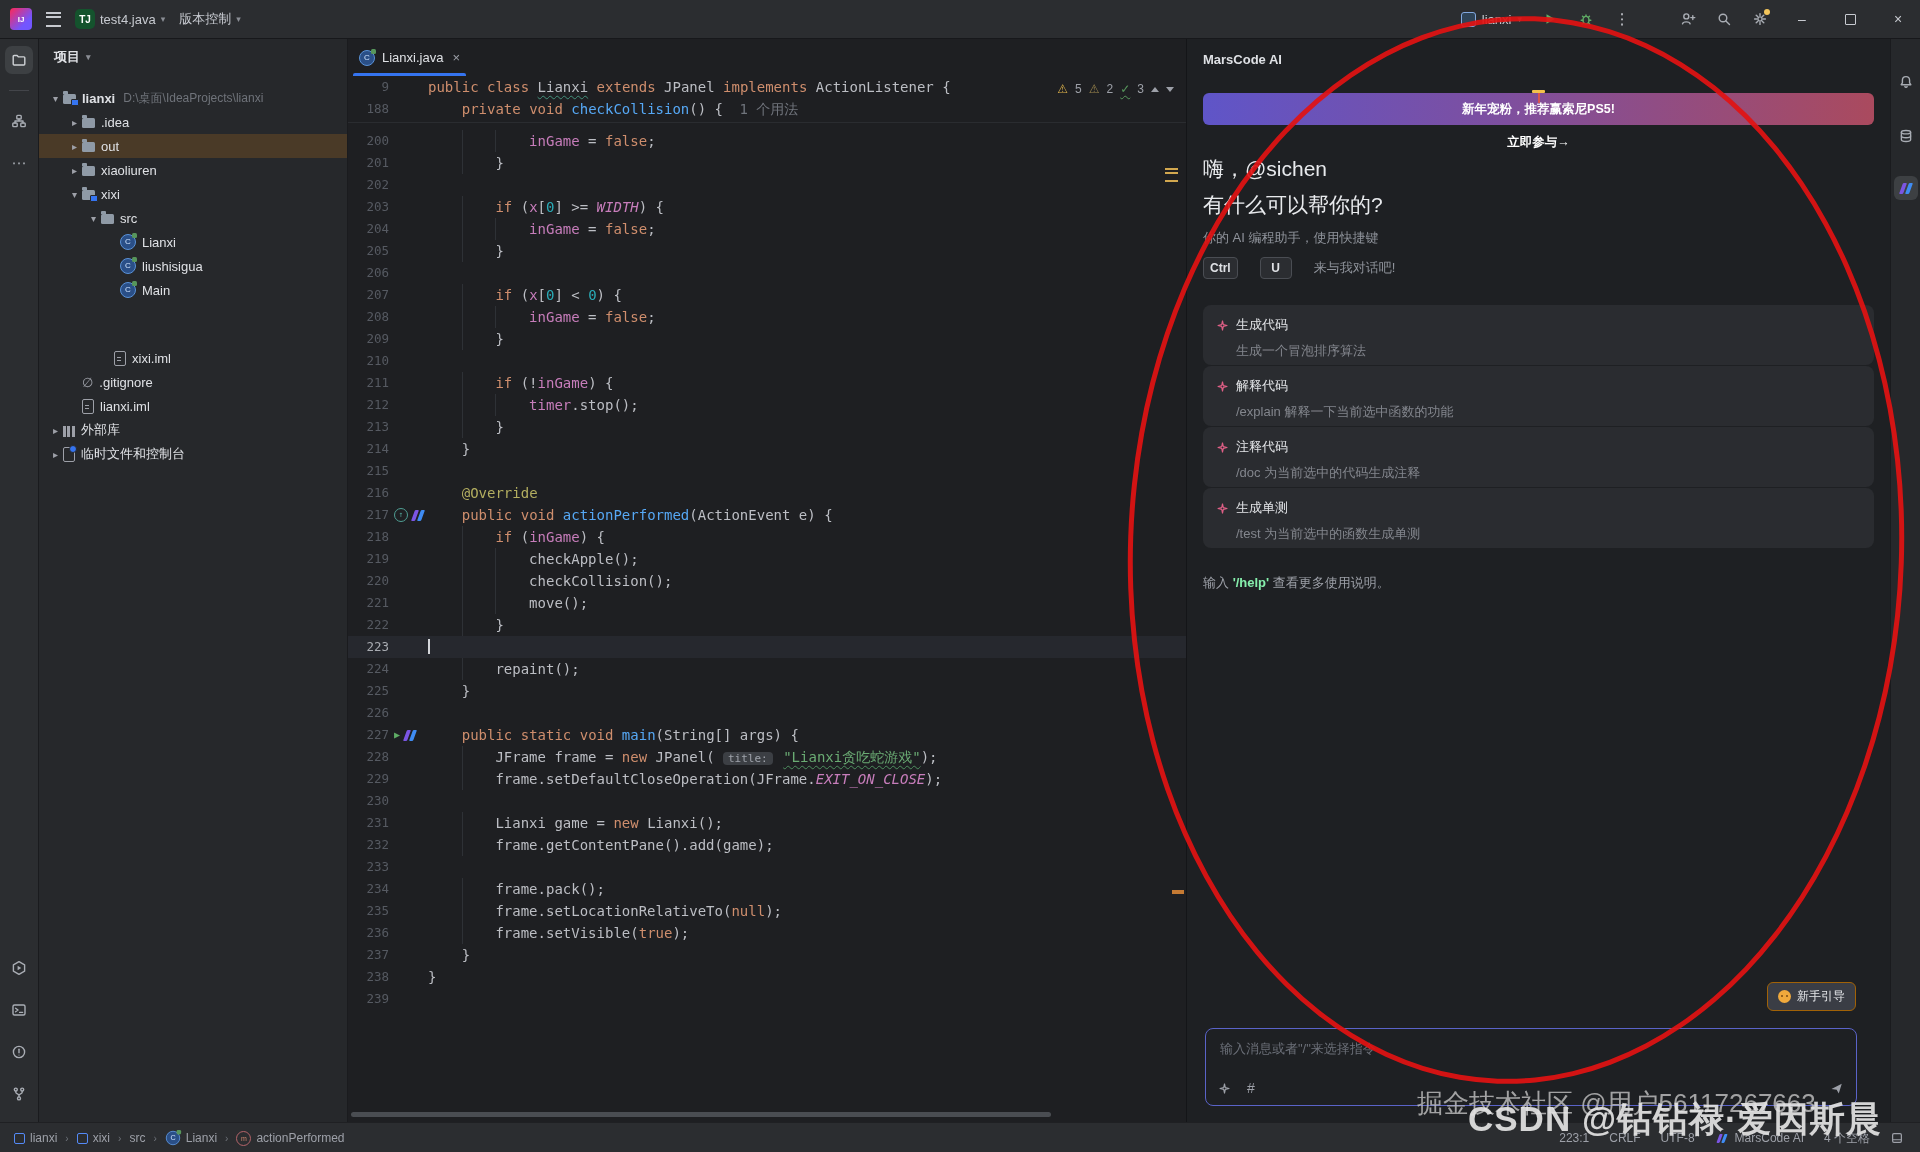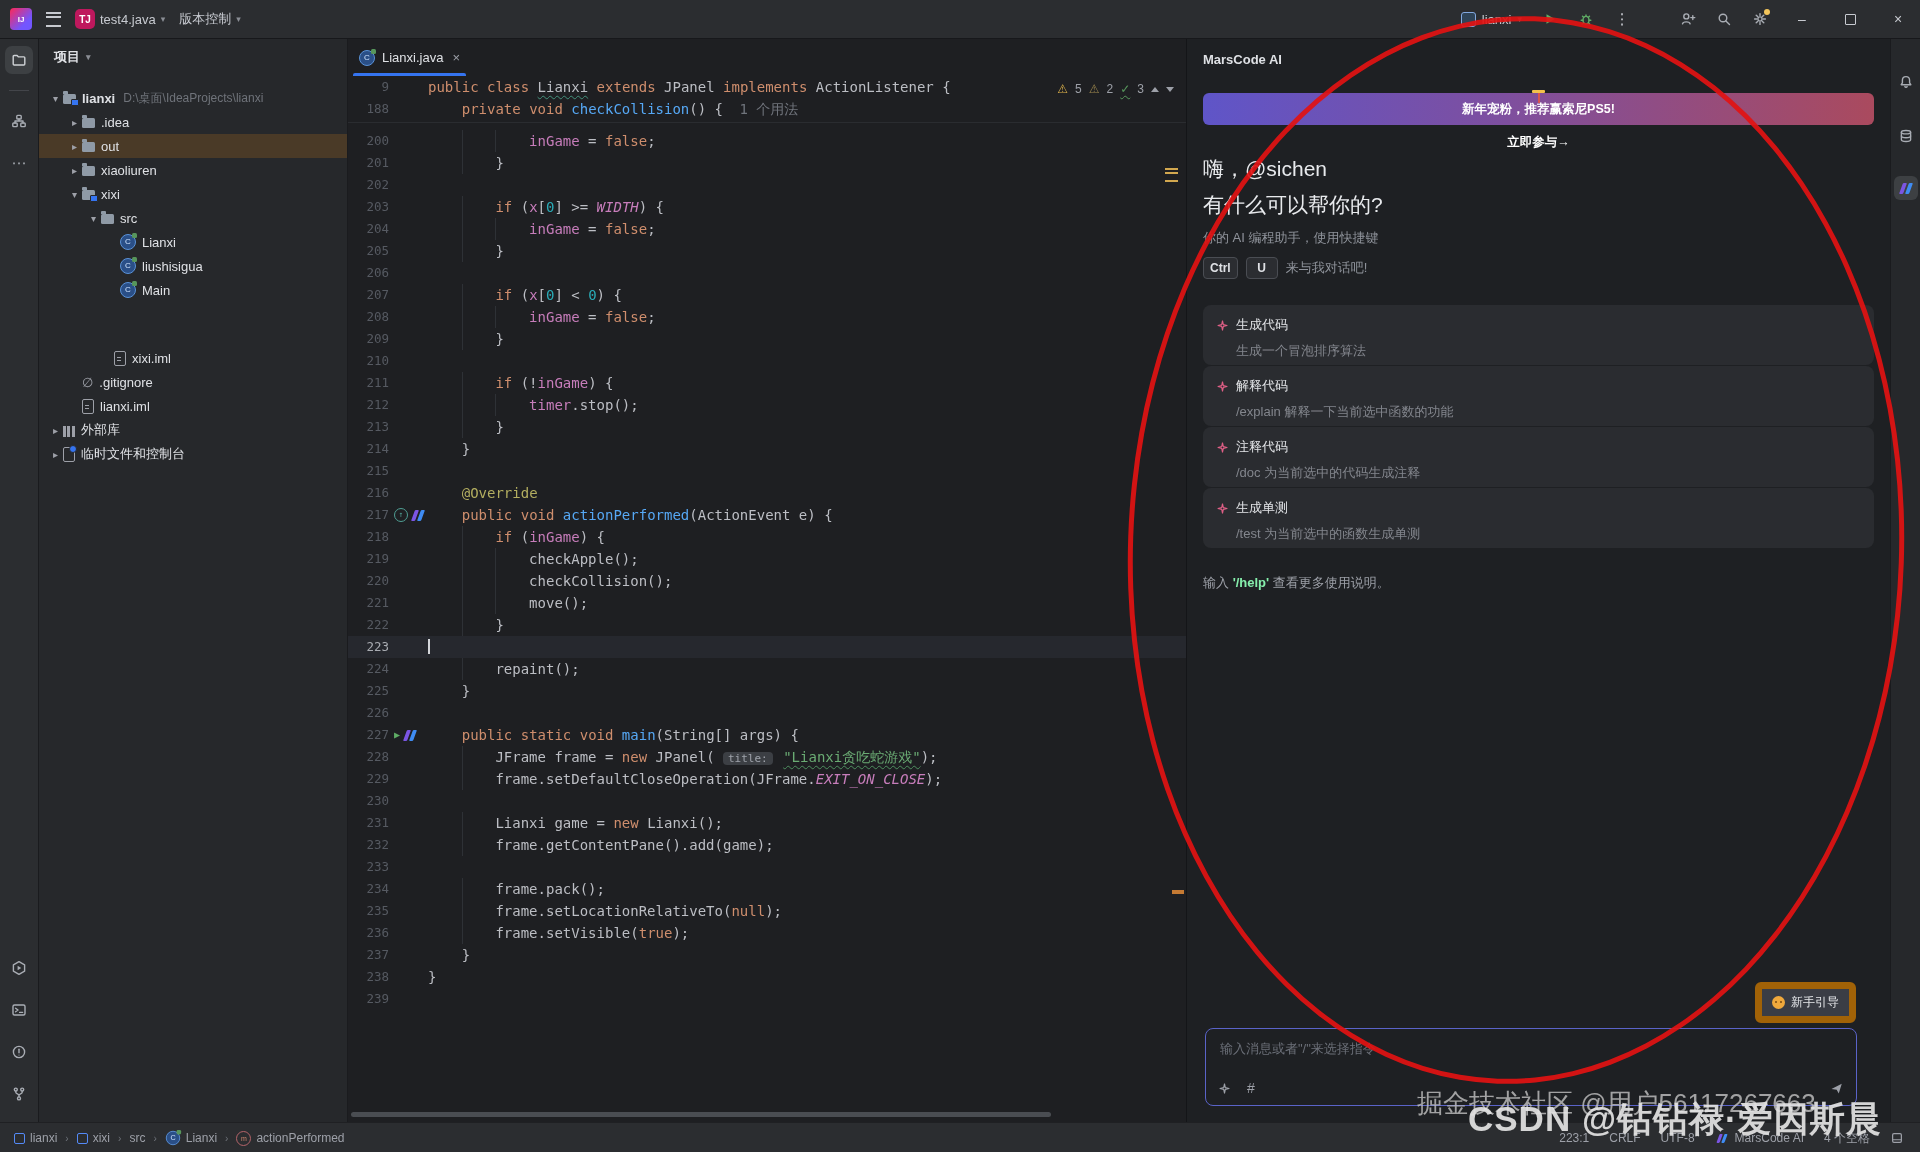--- a/index.html
+++ b/index.html
@@ -9,21 +9,21 @@
   .svgi{display:inline-flex;align-items:center;justify-content:center;line-height:0;}
 
   
   .titlebar{position:absolute;left:0;top:0;width:1920px;height:38px;background:#2b2d30;
             border-bottom:1px solid #17181b;display:flex;align-items:center;justify-content:space-between;z-index:10;}
   .tb-left{display:flex;align-items:center;gap:14px;padding-left:10px;}
   .applogo{width:22px;height:22px;border-radius:4px;background:linear-gradient(135deg,#fe2857,#7256ff 70%);
            color:#fff;font-size:8px;font-weight:bold;display:flex;align-items:center;justify-content:center;}
   .hbg{display:inline-block;width:15px;height:11px;border-top:2px solid #c7cad0;border-bottom:2px solid #c7cad0;position:relative;}
   .hbg::after{content:"";position:absolute;left:0;top:2.5px;width:15px;height:2px;background:#c7cad0;}
-  .avatar{width:20px;height:20px;border-radius:5px;background:#be185d;color:#fff;font-size:10px;font-weight:bold;
+  .avatar{width:20px;height:20px;border-radius:5px;background:#14532d;color:#fff;font-size:10px;font-weight:bold;
           display:flex;align-items:center;justify-content:center;}
   .tb-item{display:flex;align-items:center;gap:5px;color:#c7cad0;font-size:13px;}
   .chev{color:#8a8d94;font-size:9px;}
   .tb-right{display:flex;align-items:center;gap:4px;padding-right:0;}
   .tb-ic{width:32px;height:28px;display:flex;align-items:center;justify-content:center;border-radius:6px;}
   .runbox{display:flex;align-items:center;gap:6px;padding:0 8px;height:28px;border-radius:6px;color:#c7cad0;font-size:13px;}
   .runcfg{display:inline-block;width:13px;height:13px;border:1.5px solid #82a8e0;border-radius:3px;background:#2f4458;}
   .morev{color:#c7cad0;font-size:15px;}
   .gearwrap{position:relative;display:inline-flex;}
   .gearwrap .dot{position:absolute;right:-2px;top:-2px;width:6px;height:6px;border-radius:50%;background:#f2c55c;}
@@ -118,31 +118,31 @@
   .ai-title{font-size:13px;font-weight:bold;color:#dfe1e5;margin-top:14px;}
   .banner{margin-top:26px;height:32px;border-radius:6px;display:flex;align-items:center;gap:8px;padding:0 12px;
           background:linear-gradient(90deg,#5f55c8 0%,#7e4f9f 45%,#aa4a5e 100%);color:#fff;font-size:12.5px;font-weight:bold;flex-direction:column;}
   .banner .spacer{flex:1;}
   .gift{display:inline-block;width:13px;height:10px;background:#e8b13f;border-radius:1px;position:relative;}
   .gift::before{content:"";position:absolute;left:5.5px;top:-3px;width:2px;height:13px;background:#d8544f;}
   .gift::after{content:"";position:absolute;left:0;top:-3px;width:13px;height:3px;background:#f3c14b;border-radius:1px;}
   .greet1{margin-top:30px;font-size:21px;color:#e8eaed;}
   .greet2{margin-top:8px;font-size:21px;color:#e8eaed;}
   .ai-hint{margin-top:10px;font-size:13px;color:#8f939b;}
-  .keysrow{margin-top:10px;display:flex;align-items:center;gap:8px;font-size:13px;color:#8f939b;}
+  .keysrow{margin-top:10px;display:flex;align-items:center;gap:22px;font-size:13px;color:#8f939b;}
   .key{display:inline-flex;align-items:center;justify-content:center;min-width:18px;height:20px;padding:0 6px;
        border:1px solid #4a4d53;border-radius:4px;background:#2b2d31;color:#dfe1e5;font-size:12px;font-weight:bold;}
   .cards{margin-top:26px;display:flex;flex-direction:column;gap:1px;}
   .card{background:#2a2c30;border-radius:8px;padding:11px 13px;height:60px;box-sizing:border-box;}
   .card-title{font-size:13px;color:#e3e5e8;display:flex;align-items:center;gap:7px;}
   .card-desc{font-size:13px;color:#83868d;margin-top:8px;padding-left:20px;}
   .helpline{margin-top:26px;font-size:13px;color:#9da0a8;}
   .helpline .hc{color:#86efac;font-weight:bold;}
   .guidebtn{position:absolute;right:34px;top:944px;height:27px;display:flex;align-items:center;gap:6px;padding:0 10px;
-            border:7px solid #a16207;border-radius:6px;background:#3a3d45;color:#e3e5e8;font-size:12px;}
+            border:1px solid #a16207;border-radius:6px;background:#3a3d45;color:#e3e5e8;font-size:12px;}
   .face{display:inline-block;width:13px;height:13px;border-radius:50%;background:#f0a93c;position:relative;}
   .face::before{content:"";position:absolute;left:3px;top:4.5px;width:2px;height:2px;border-radius:50%;background:#7a4b12;box-shadow:5px 0 0 #7a4b12;}
   .chatbox{position:absolute;left:18px;top:990px;width:652px;height:78px;border:1px solid #5a63c8;border-radius:8px;
            background:#1e2023;box-sizing:border-box;padding:10px 12px;}
   .chatbox input{width:95%;background:transparent;border:none;outline:none;color:#cfd2d6;font-size:13px;
                  font-family:"Liberation Sans",sans-serif;}
   .chatbox input::placeholder{color:#6b6f78;}
   .chat-icons{position:absolute;left:12px;bottom:9px;display:flex;align-items:center;gap:16px;color:#9da0a8;}
   .hashic{color:#9da0a8;font-size:14px;}
   .sendbtn{position:absolute;right:12px;bottom:9px;}

